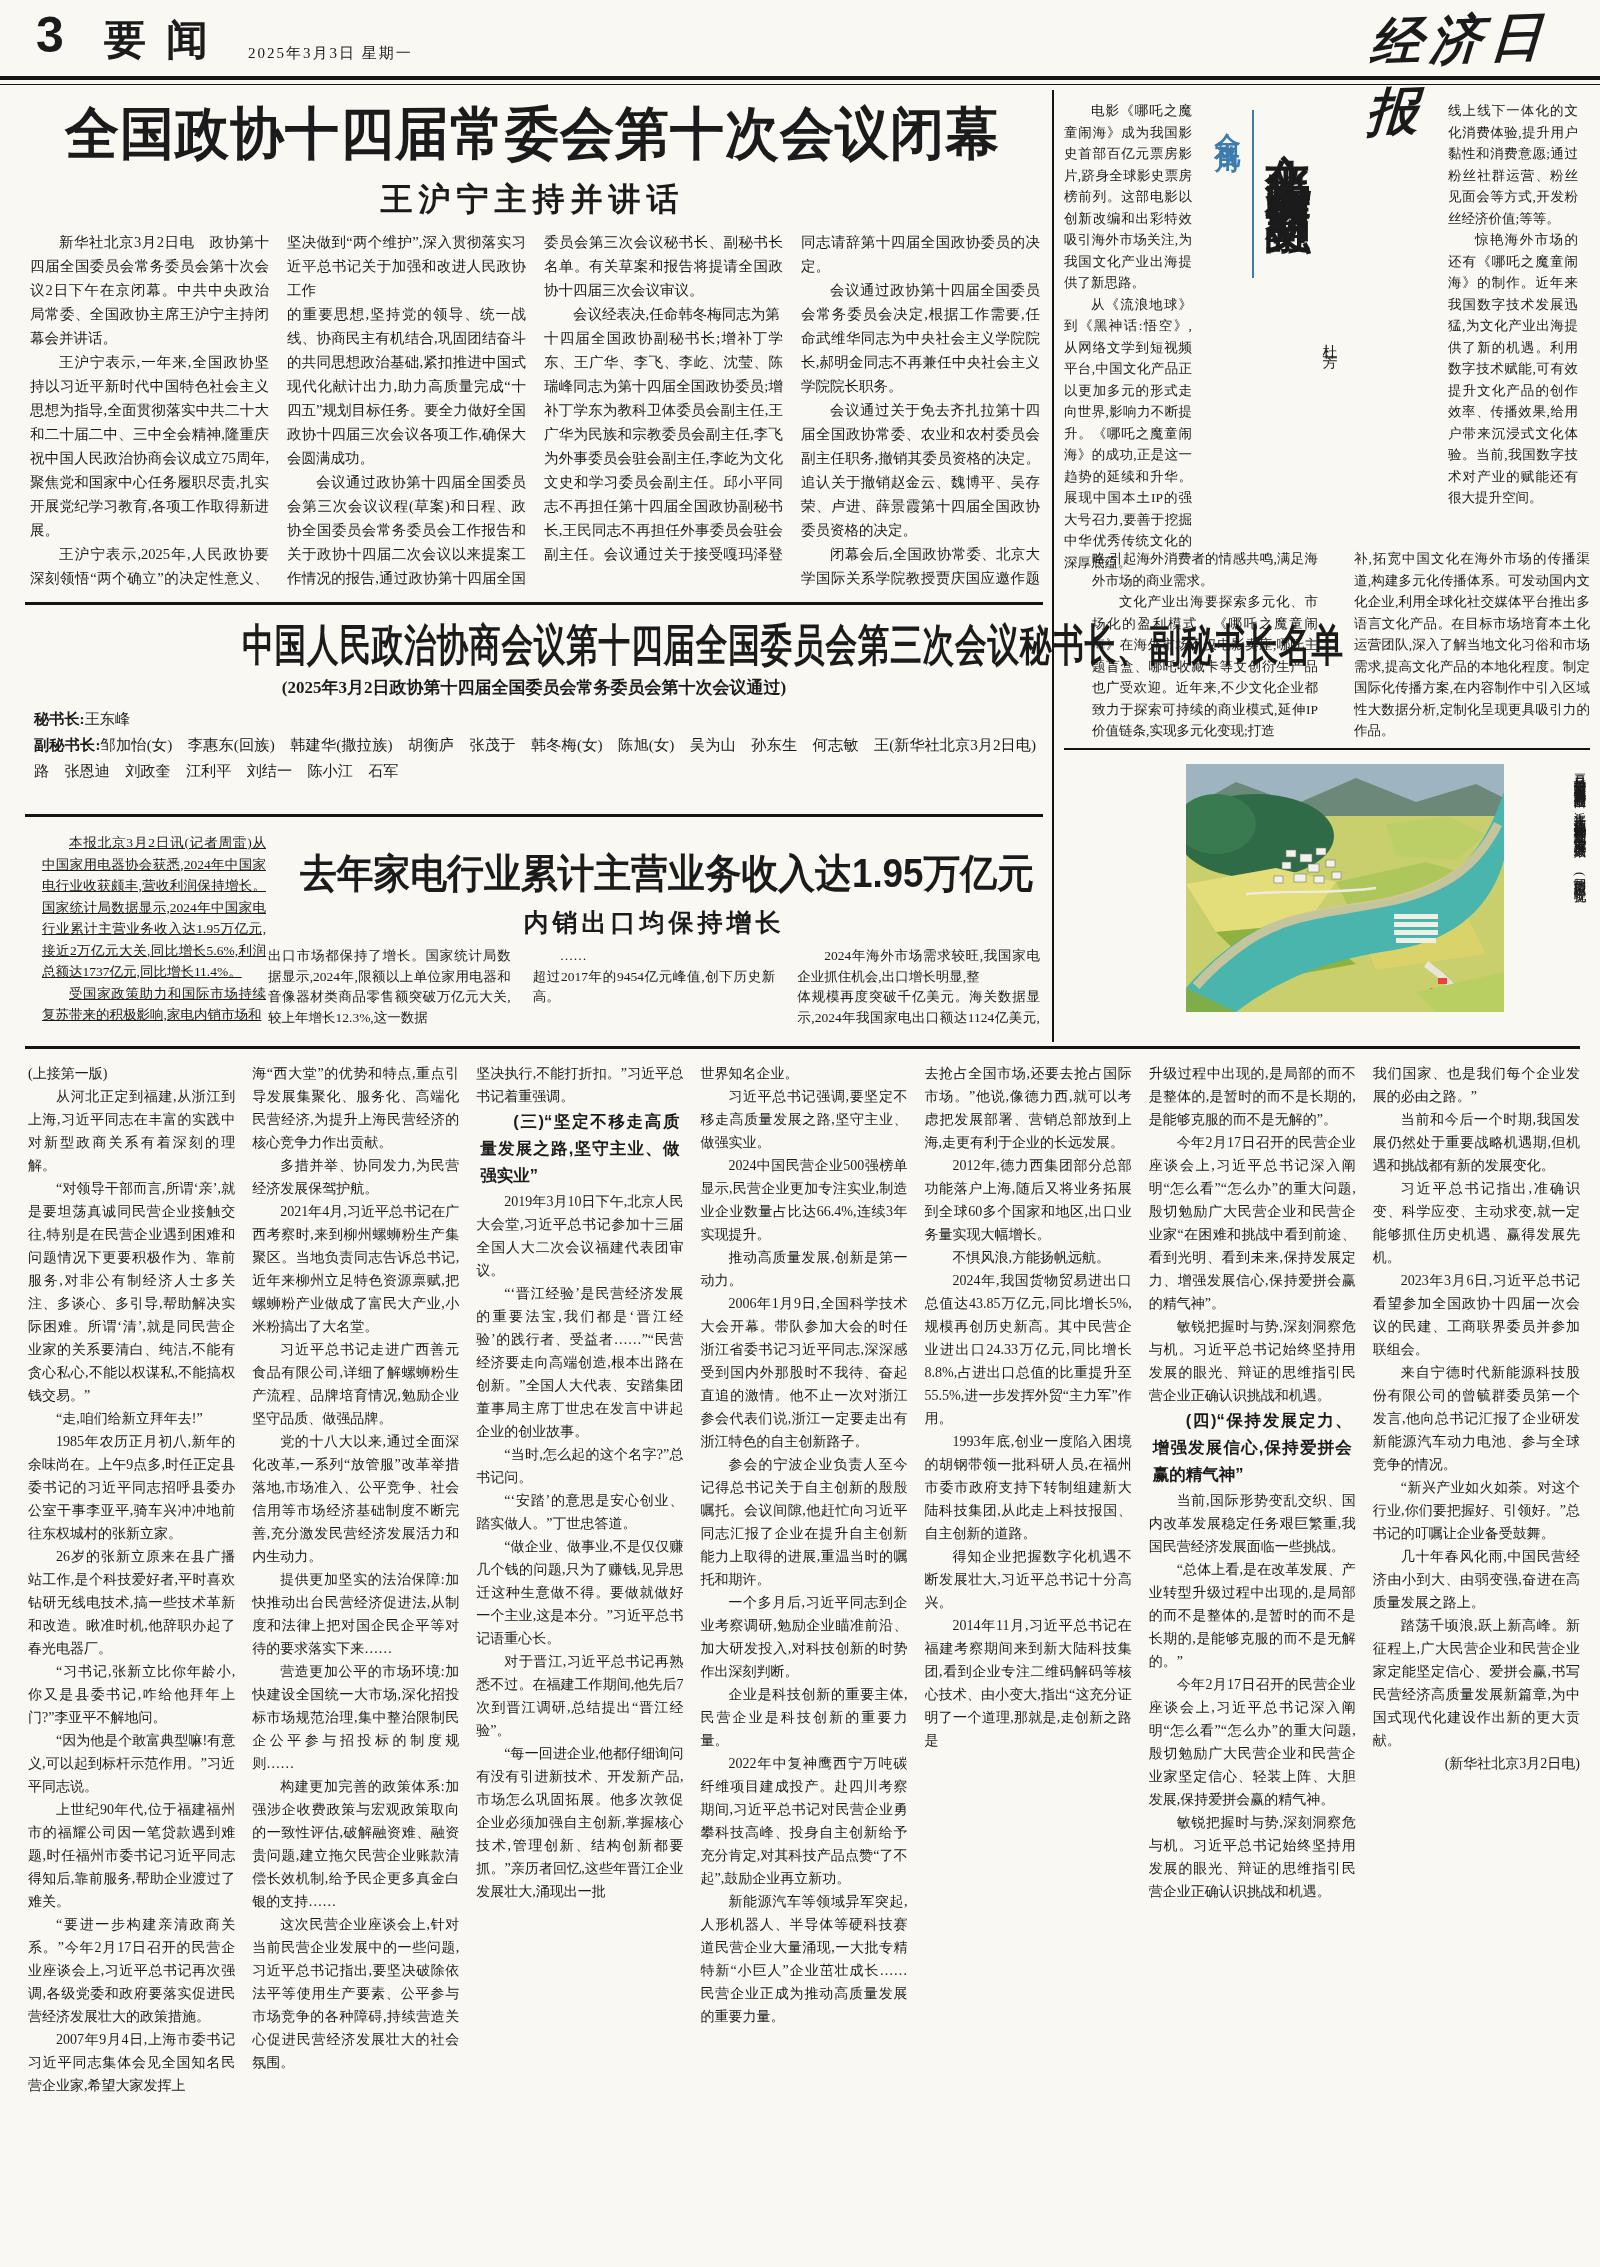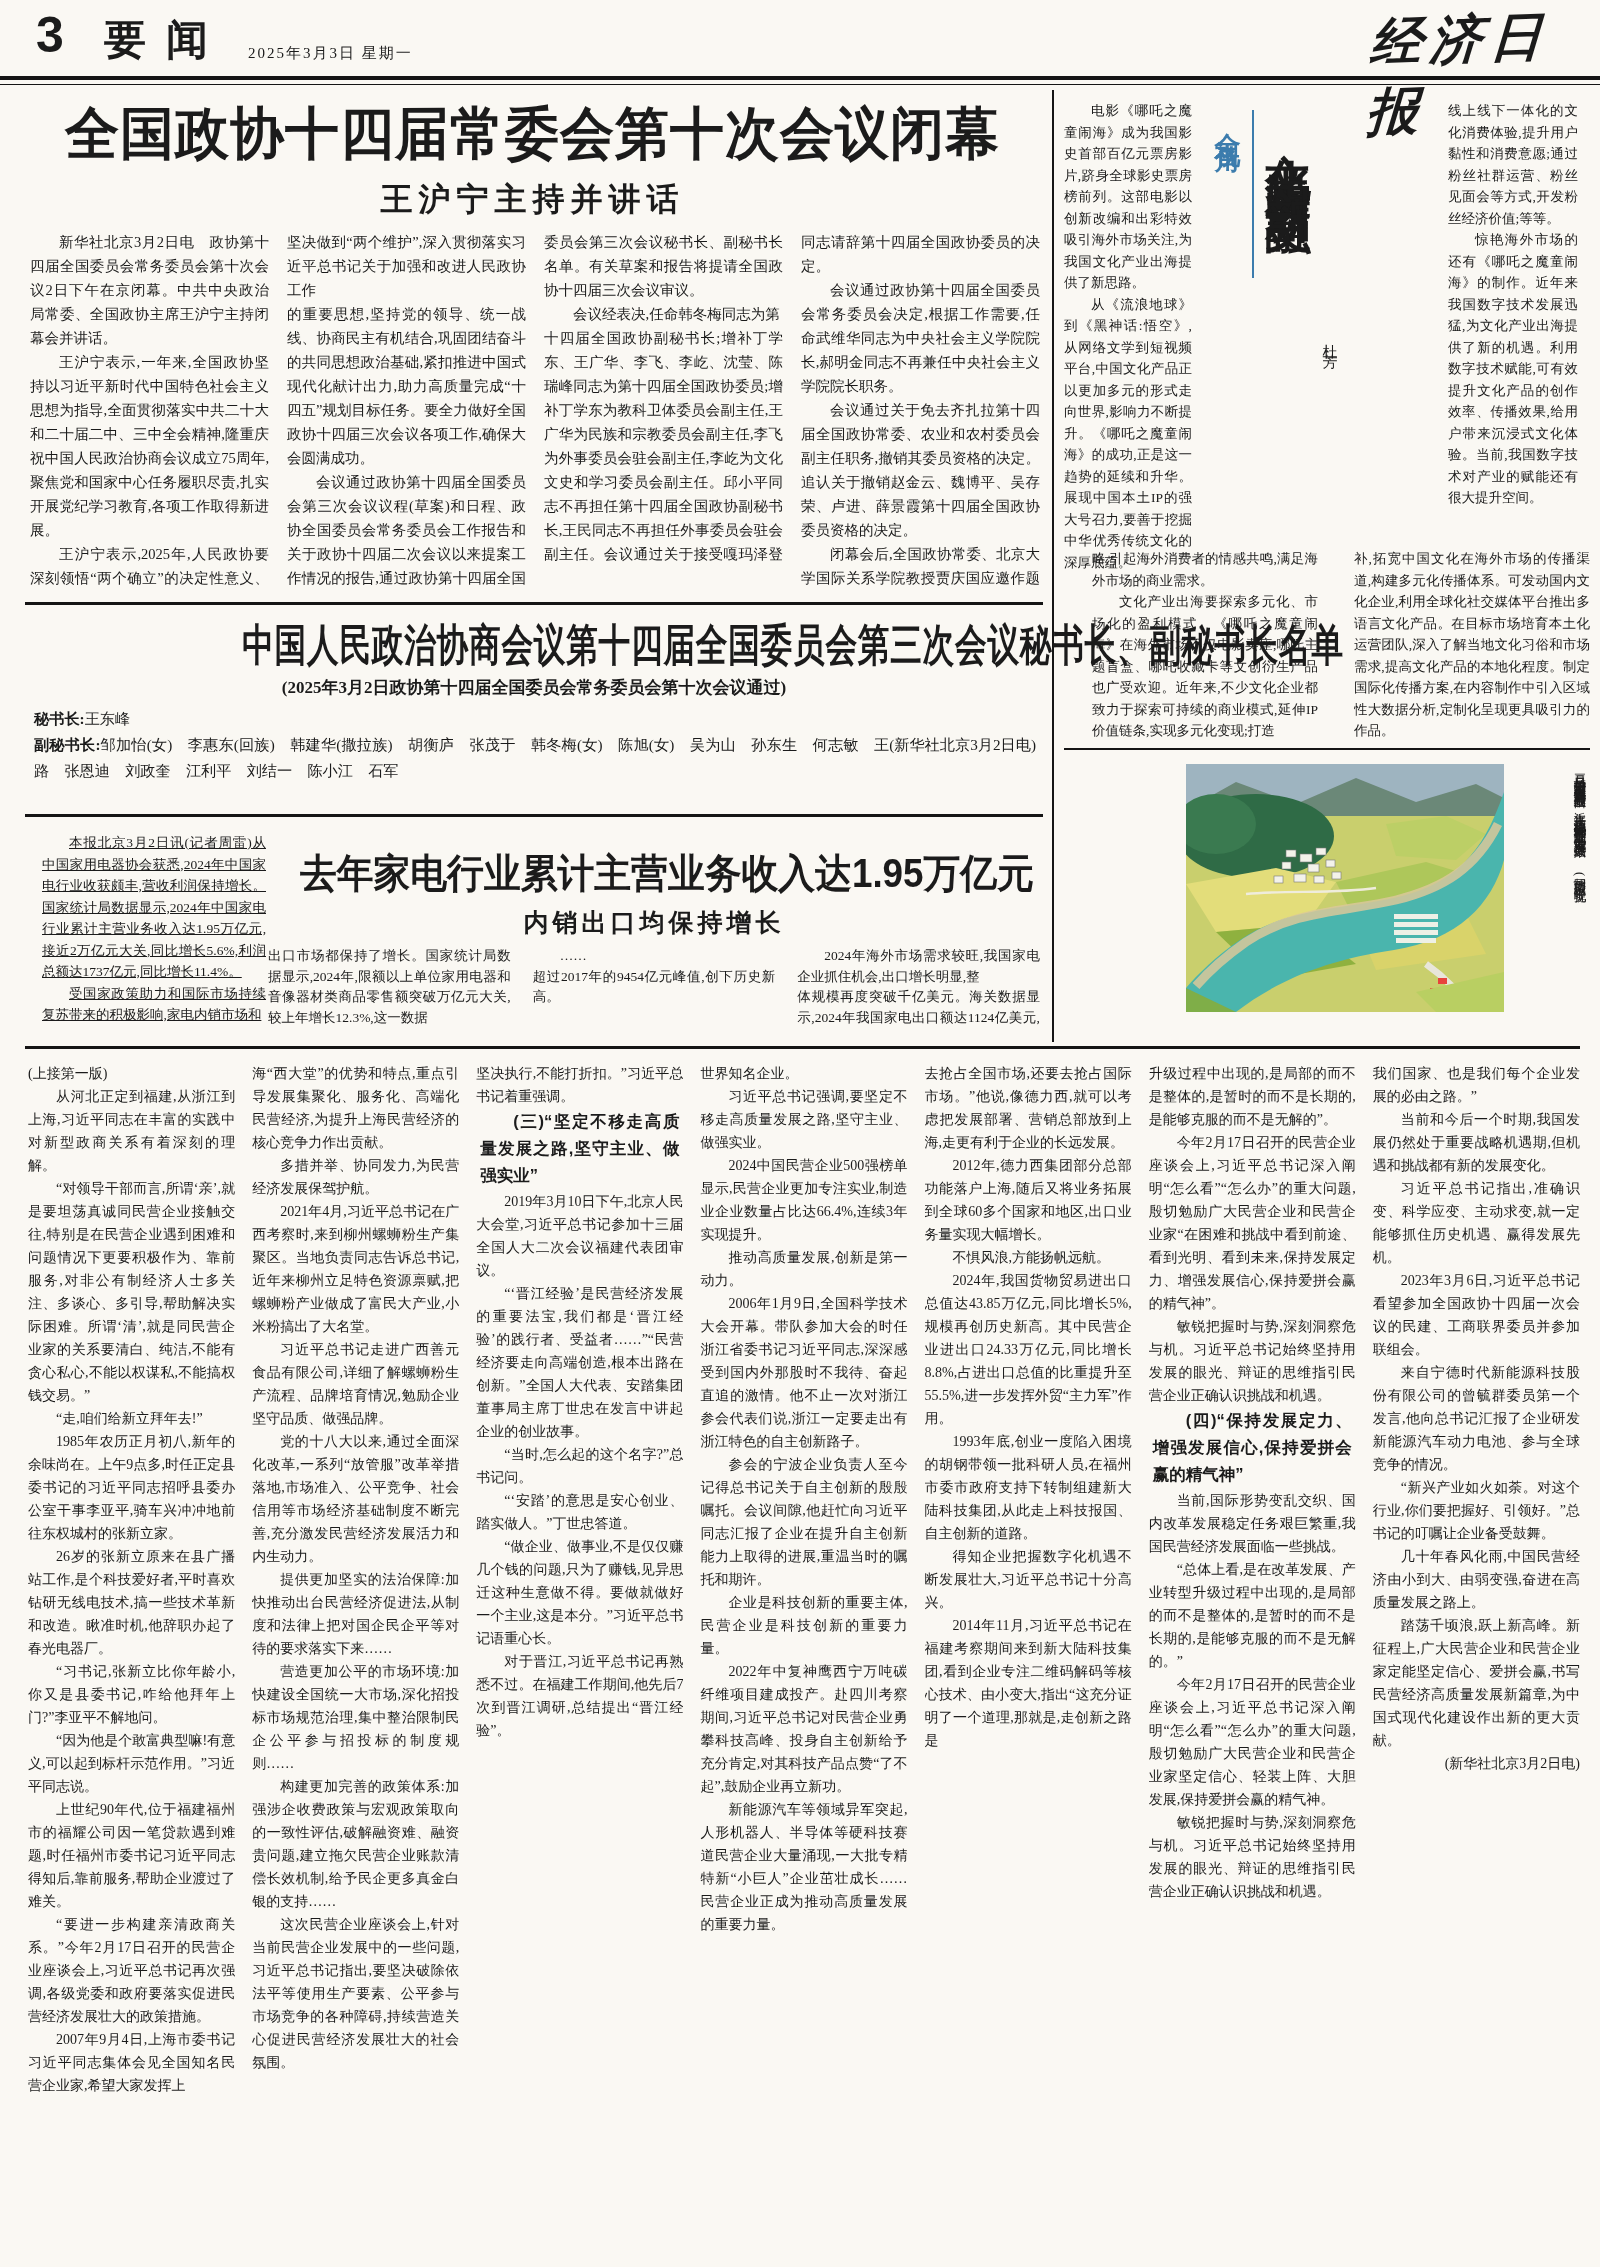--- a/index.html
+++ b/index.html
@@ -218,28 +218,30 @@
       </div>
     <div class="fcol jtext">
         <p class="para noindent">坚决执行,不能打折扣。”习近平总书记着重强调。</p>
         <p class="col-subhead">(三)“坚定不移走高质量发展之路,坚守主业、做强实业”</p>
         <p class="para">2019年3月10日下午,北京人民大会堂,习近平总书记参加十三届全国人大二次会议福建代表团审议。</p>
         <p class="para">“‘晋江经验’是民营经济发展的重要法宝,我们都是‘晋江经验’的践行者、受益者……”“民营经济要走向高端创造,根本出路在创新。”全国人大代表、安踏集团董事局主席丁世忠在发言中讲起企业的创业故事。</p>
         <p class="para">“当时,怎么起的这个名字?”总书记问。</p>
         <p class="para">“‘安踏’的意思是安心创业、踏实做人。”丁世忠答道。</p>
         <p class="para">“做企业、做事业,不是仅仅赚几个钱的问题,只为了赚钱,见异思迁这种生意做不得。要做就做好一个主业,这是本分。”习近平总书记语重心长。</p>
         <p class="para">对于晋江,习近平总书记再熟悉不过。在福建工作期间,他先后7次到晋江调研,总结提出“晋江经验”。</p>
+        <p class="para">“每一回进企业,他都仔细询问有没有引进新技术、开发新产品,市场怎么巩固拓展。他多次敦促企业必须加强自主创新,掌握核心技术,管理创新、结构创新都要抓。”亲历者回忆,这些年晋江企业发展壮大,涌现出一批</p>
       </div>
     <div class="fcol jtext">
         <p class="para noindent">世界知名企业。</p>
         <p class="para">习近平总书记强调,要坚定不移走高质量发展之路,坚守主业、做强实业。</p>
         <p class="para">2024中国民营企业500强榜单显示,民营企业更加专注实业,制造业企业数量占比达66.4%,连续3年实现提升。</p>
         <p class="para">推动高质量发展,创新是第一动力。</p>
         <p class="para">2006年1月9日,全国科学技术大会开幕。带队参加大会的时任浙江省委书记习近平同志,深深感受到国内外那股时不我待、奋起直追的激情。他不止一次对浙江参会代表们说,浙江一定要走出有浙江特色的自主创新路子。</p>
         <p class="para">参会的宁波企业负责人至今记得总书记关于自主创新的殷殷嘱托。会议间隙,他赶忙向习近平同志汇报了企业在提升自主创新能力上取得的进展,重温当时的嘱托和期许。</p>
+        <p class="para">一个多月后,习近平同志到企业考察调研,勉励企业瞄准前沿、加大研发投入,对科技创新的时势作出深刻判断。</p>
         <p class="para">企业是科技创新的重要主体,民营企业是科技创新的重要力量。</p>
         <p class="para">2022年中复神鹰西宁万吨碳纤维项目建成投产。赴四川考察期间,习近平总书记对民营企业勇攀科技高峰、投身自主创新给予充分肯定,对其科技产品点赞“了不起”,鼓励企业再立新功。</p>
         <p class="para">新能源汽车等领域异军突起,人形机器人、半导体等硬科技赛道民营企业大量涌现,一大批专精特新“小巨人”企业茁壮成长……民营企业正成为推动高质量发展的重要力量。</p>
       </div>
     <div class="fcol jtext">
         <p class="para noindent">去抢占全国市场,还要去抢占国际市场。”他说,像德力西,就可以考虑把发展部署、营销总部放到上海,走更有利于企业的长远发展。</p>
         <p class="para">2012年,德力西集团部分总部功能落户上海,随后又将业务拓展到全球60多个国家和地区,出口业务量实现大幅增长。</p>
         <p class="para">不惧风浪,方能扬帆远航。</p>
         <p class="para">2024年,我国货物贸易进出口总值达43.85万亿元,同比增长5%,规模再创历史新高。其中民营企业进出口24.33万亿元,同比增长8.8%,占进出口总值的比重提升至55.5%,进一步发挥外贸“主力军”作用。</p>
         <p class="para">1993年底,创业一度陷入困境的胡钢带领一批科研人员,在福州市委市政府支持下转制组建新大陆科技集团,从此走上科技报国、自主创新的道路。</p>

